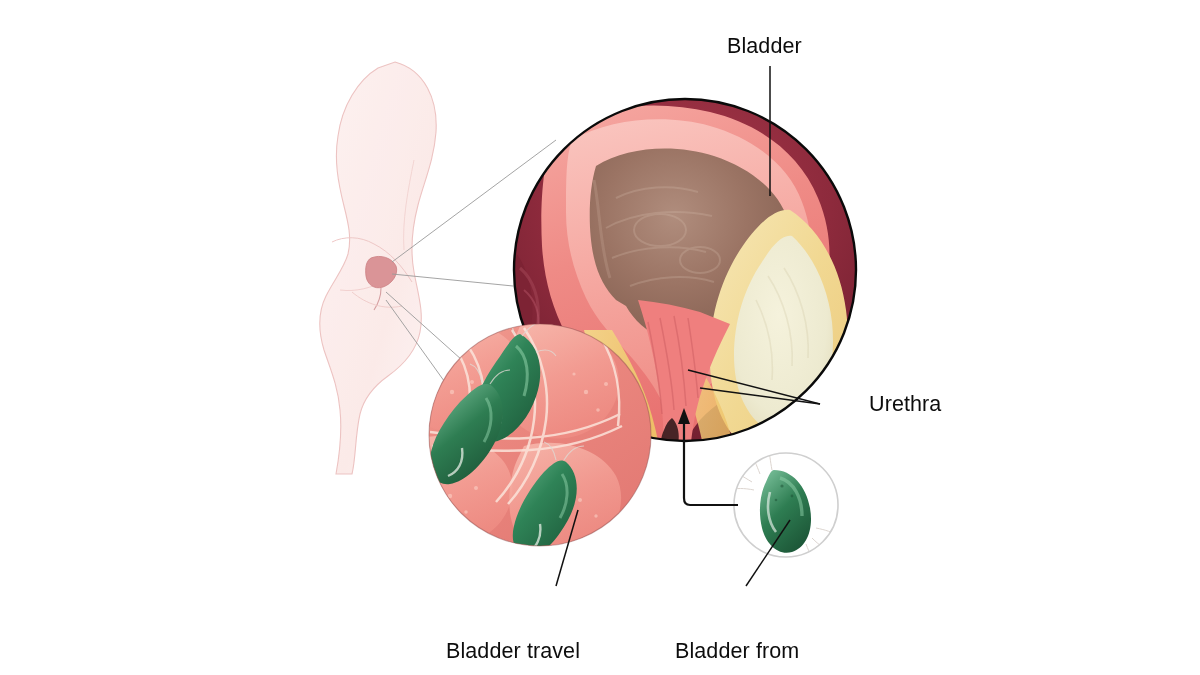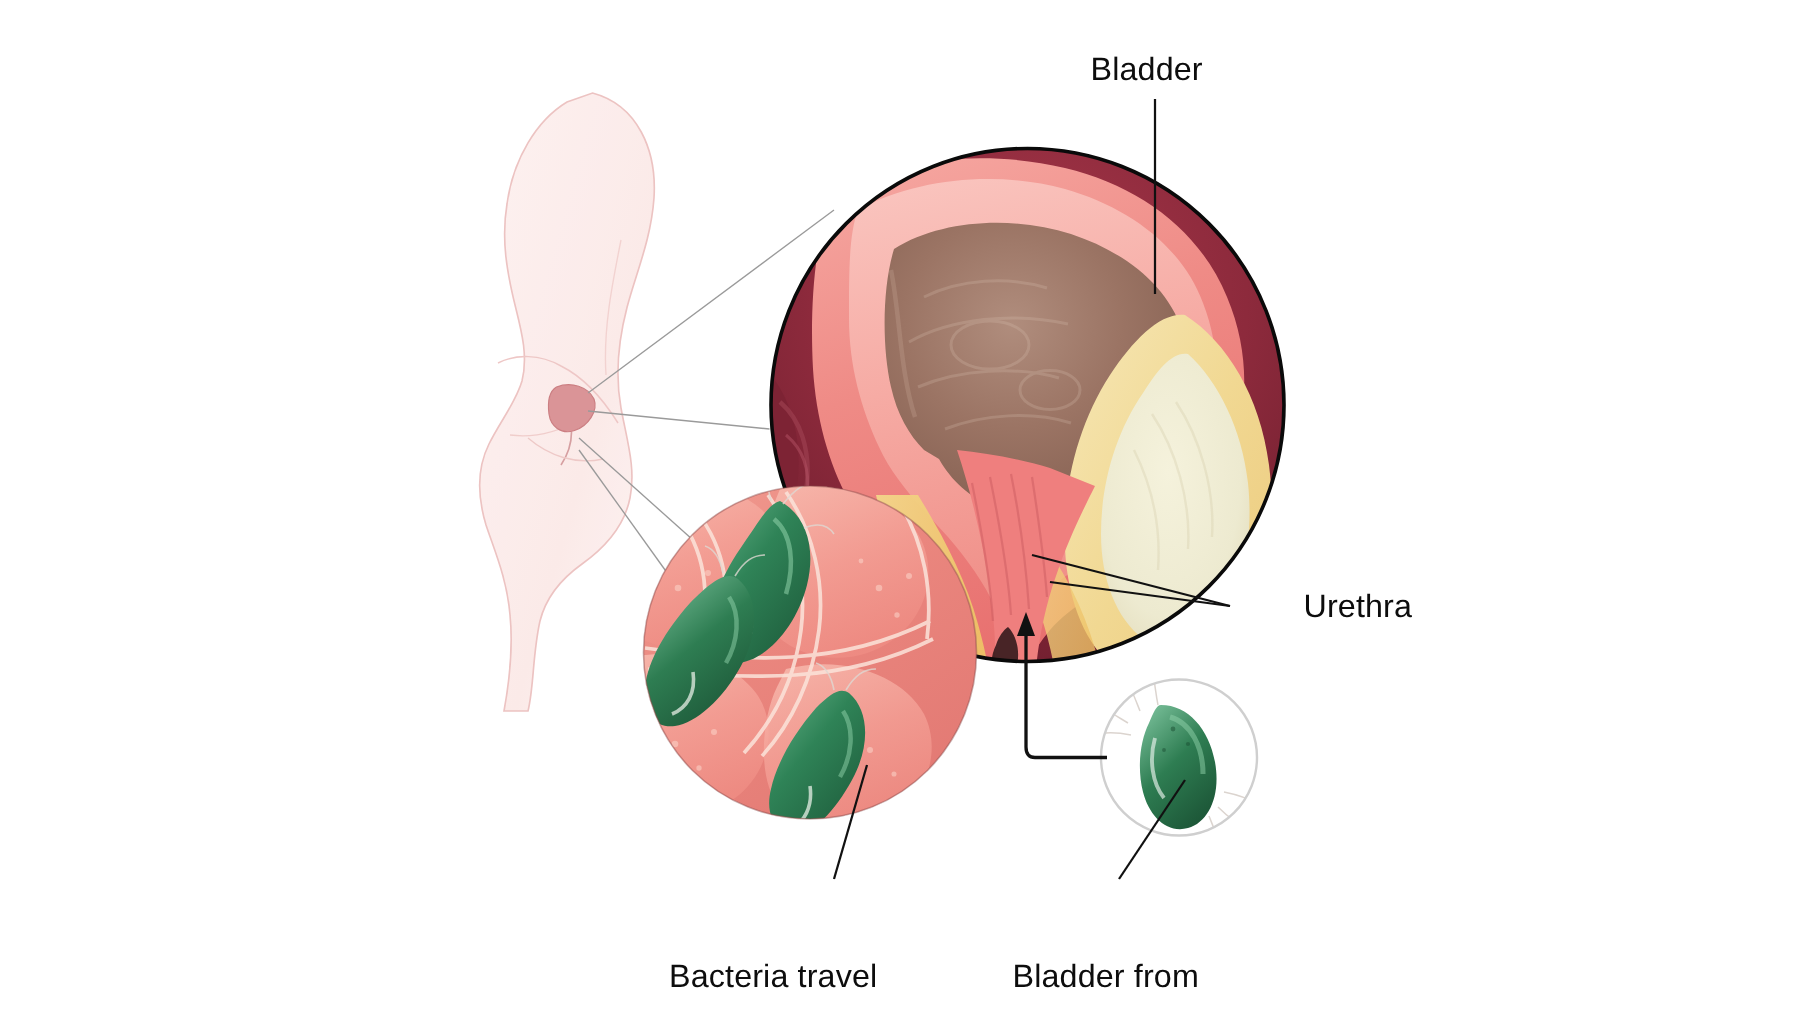--- a/index.html
+++ b/index.html
@@ -323,21 +323,21 @@
       <path d="M738 505 L690 505 C686 505 684 503 684 498 L684 424" fill="none" stroke="#111111" stroke-width="2.2"></path>
       <path d="M684 408 L678 424 L690 424 Z" fill="#111111"></path>
     </g>
   </svg>
 
   <div class="lbl" id="lbl-bladder">Bladder</div>
 
   <div class="lbl" id="lbl-urethra">Urethra</div>
 
   <div class="lbl" id="lbl-travel">
-    <div>Bacteria travel</div>
+    <div>Bladder travel</div>
     
   </div>
 
   <div class="lbl" id="lbl-skin">
     <div>Bladder from</div>
     
   </div>
 
 </div>
 

